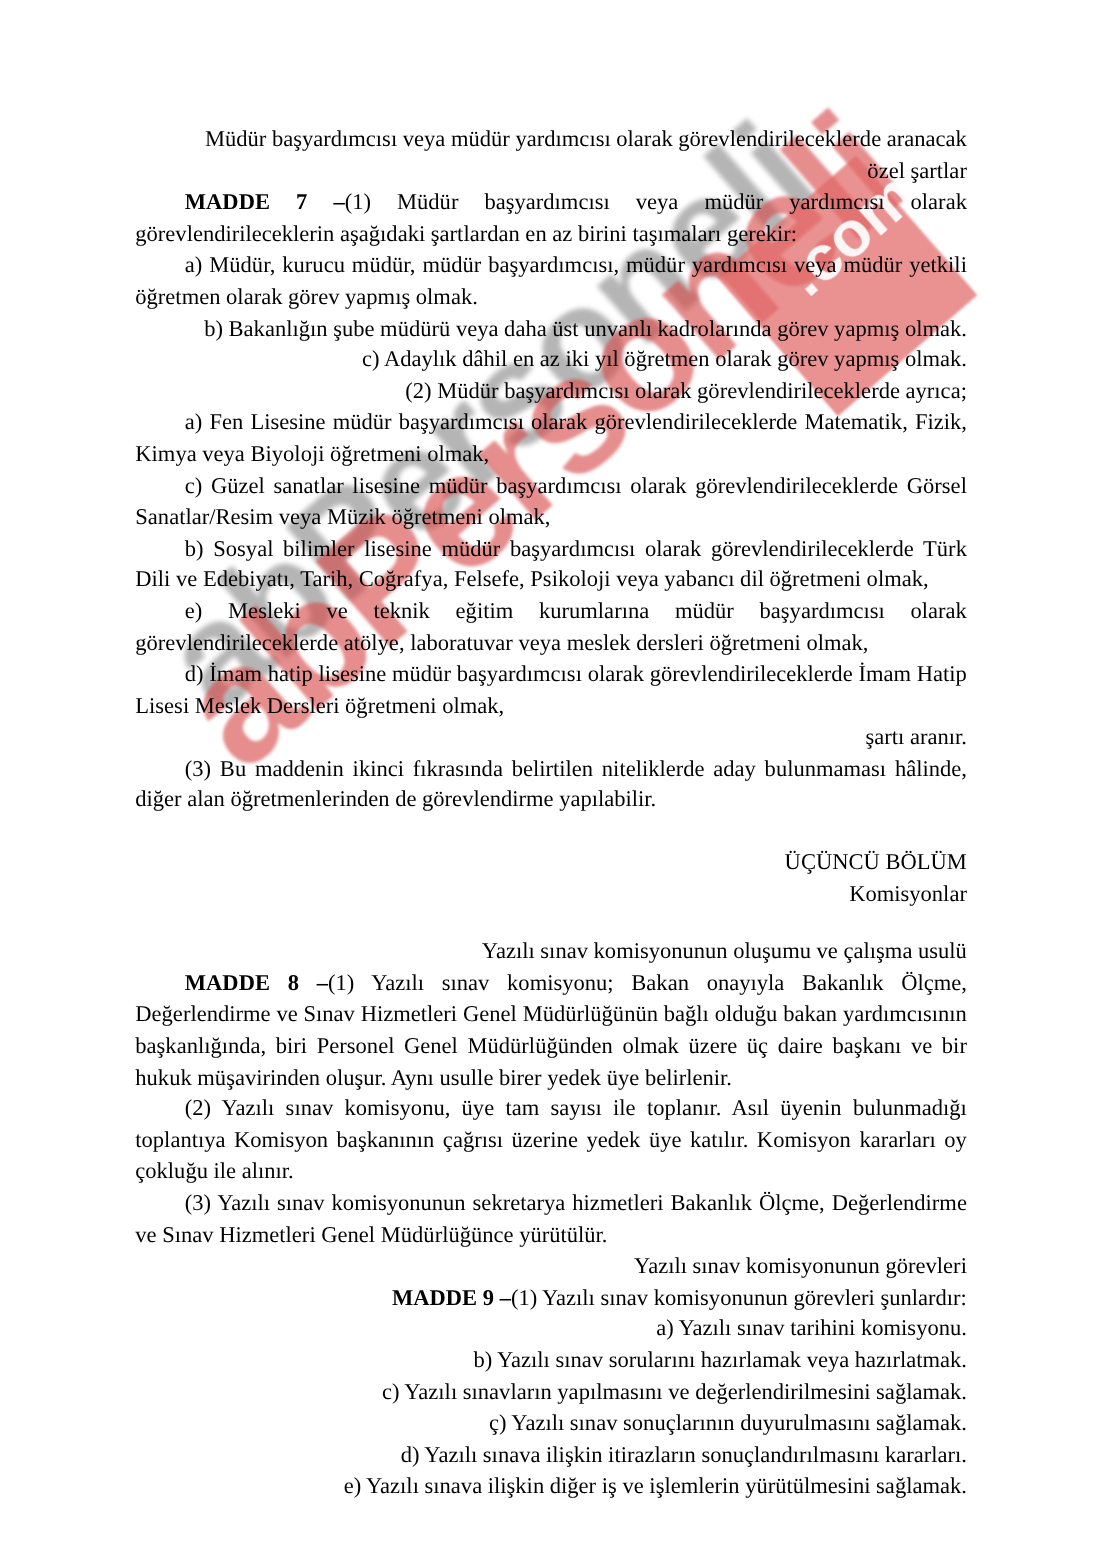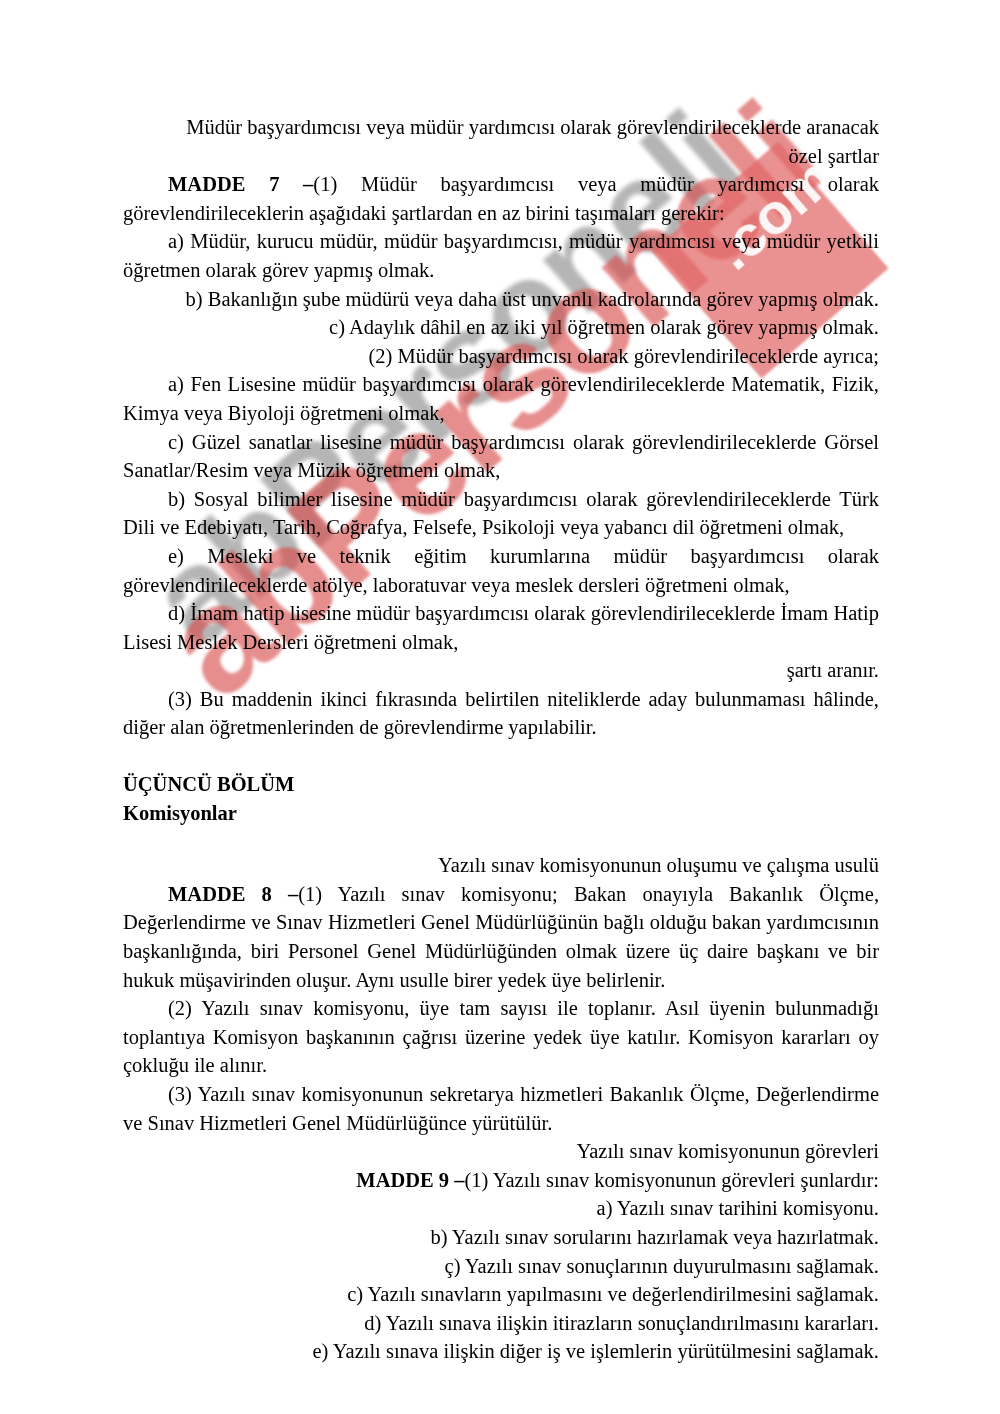--- a/index.html
+++ b/index.html
@@ -89,22 +89,22 @@
   }
   p {
     margin: 0;
     text-align: justify;
     text-justify: inter-word;
   }
   p.ind { text-indent: 45px; }
   p.noind { text-indent: 0; }
   p.b { font-weight: normal; text-indent: 45px; text-align: right; }
   p.center {
-    text-align: left;
-    font-weight: bold;
+    text-align: right;
+    font-weight: normal;
     text-indent: 0;
   }
   .spacer-lg { height: 28px; }
   .spacer-md { height: 24px; }
   .bold { font-weight: bold; }
   .lastline-left { text-align: right; }
 </style>
 </head>
 <body>
 
@@ -146,19 +146,19 @@
 
     <p class="ind">(2) Yazılı sınav komisyonu, üye tam sayısı ile toplanır. Asıl üyenin bulunmadığı toplantıya Komisyon başkanının çağrısı üzerine yedek üye katılır. Komisyon kararları oy çokluğu ile alınır.</p>
     <p class="ind">(3) Yazılı sınav komisyonunun sekretarya hizmetleri Bakanlık Ölçme, Değerlendirme ve Sınav Hizmetleri Genel Müdürlüğünce yürütülür.</p>
 
     <p class="b">Yazılı sınav komisyonunun görevleri</p>
 
     <p class="ind lastline-left"><span class="bold">MADDE 9</span> <span class="bold">–</span><span>(1) Yazılı sınav komisyonunun görevleri şunlardır:</span></p>
 
     <p class="noind lastline-left">a) Yazılı sınav tarihini komisyonu.</p>
     <p class="noind lastline-left">b) Yazılı sınav sorularını hazırlamak veya hazırlatmak.</p>
+    <p class="noind lastline-left">c) Yazılı sınavların yapılmasını ve değerlendirilmesini sağlamak.</p>
     <p class="noind lastline-left">ç) Yazılı sınav sonuçlarının duyurulmasını sağlamak.</p>
-    <p class="noind lastline-left">c) Yazılı sınavların yapılmasını ve değerlendirilmesini sağlamak.</p>
     <p class="noind lastline-left">d) Yazılı sınava ilişkin itirazların sonuçlandırılmasını kararları.</p>
     <p class="noind lastline-left">e) Yazılı sınava ilişkin diğer iş ve işlemlerin yürütülmesini sağlamak.</p>
 
   </div>
 </div>
 
 </body></html>

